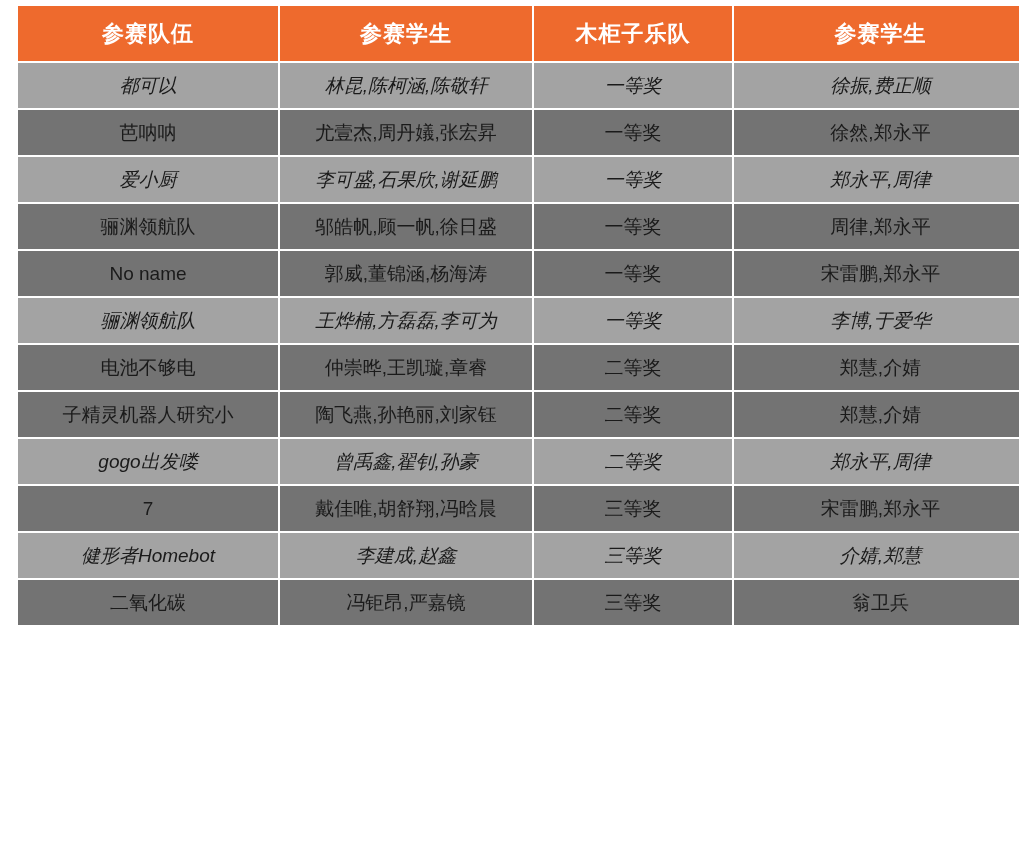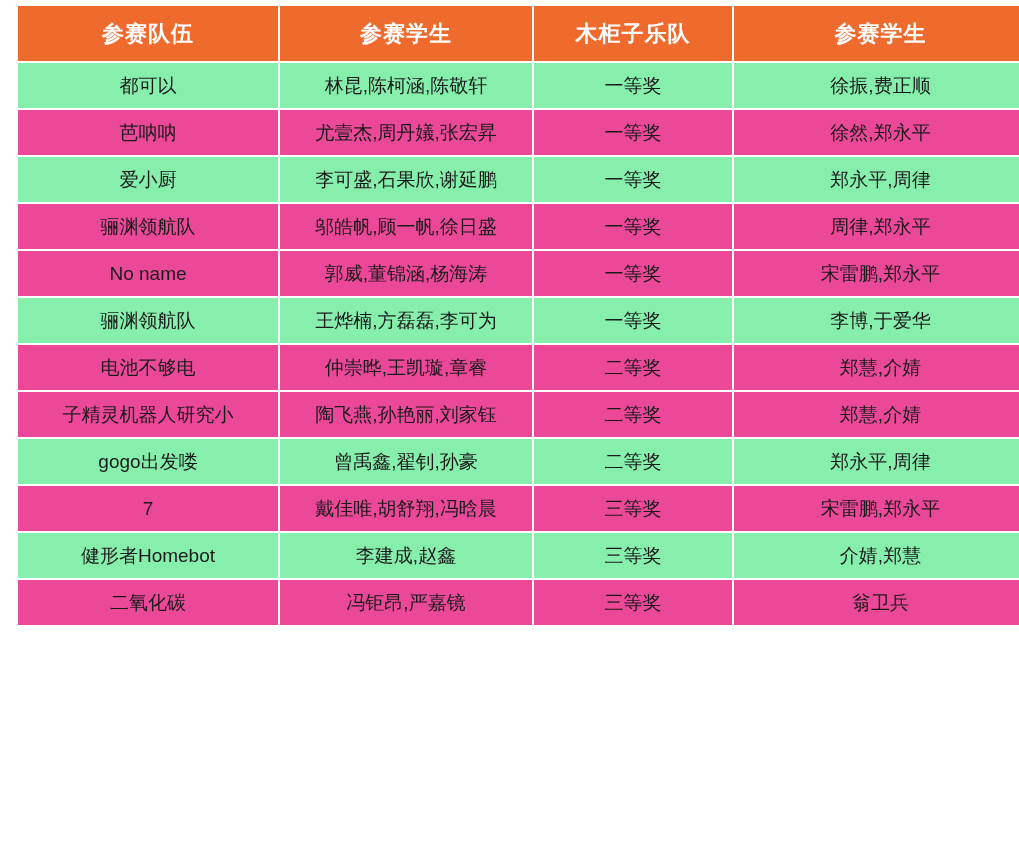--- a/index.html
+++ b/index.html
@@ -44,24 +44,25 @@
   }
   table.award-table thead th {
     background: #ee6a2d;
     color: #ffffff;
     font-weight: bold;
     font-size: 22px;
     height: 57px;
     letter-spacing: 1px;
   }
   table.award-table tbody tr.odd td {
-    background: #86efac;
+    background: #a3a3a3;
+    font-style: italic;
   }
   table.award-table tbody tr.even td {
-    background: #ec4899;
+    background: #737373;
   }
   
   table.award-table {
     border: 1px solid #f3cfbd;
   }
 </style>
 </head>
 <body>
 
 <div class="page">

